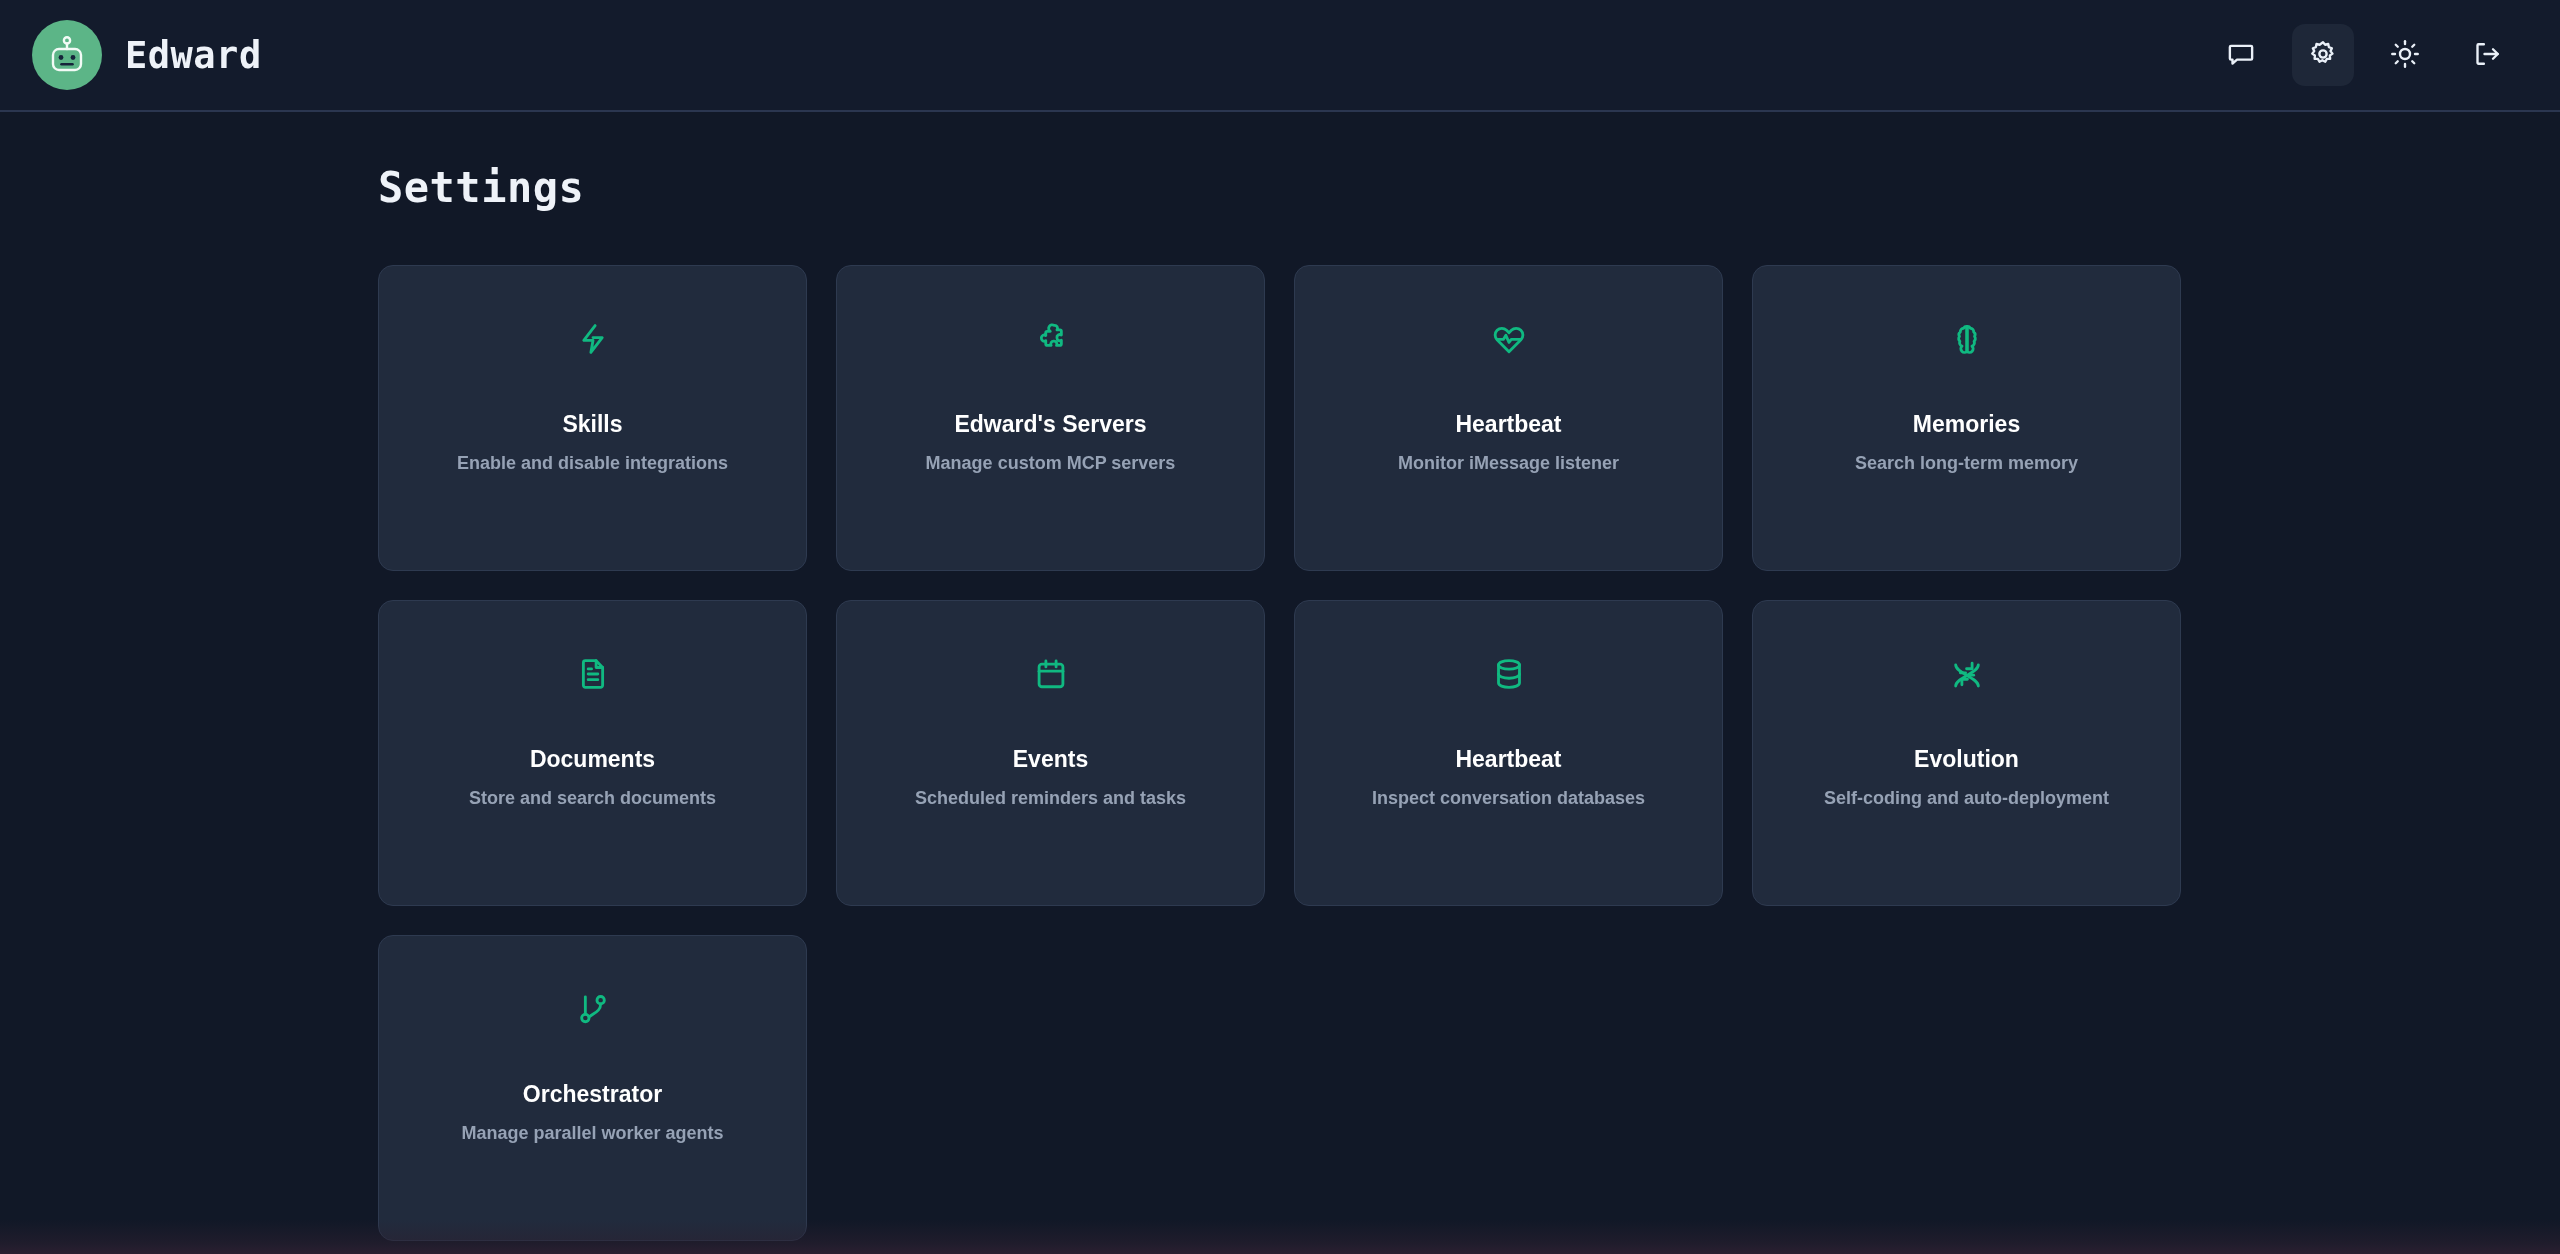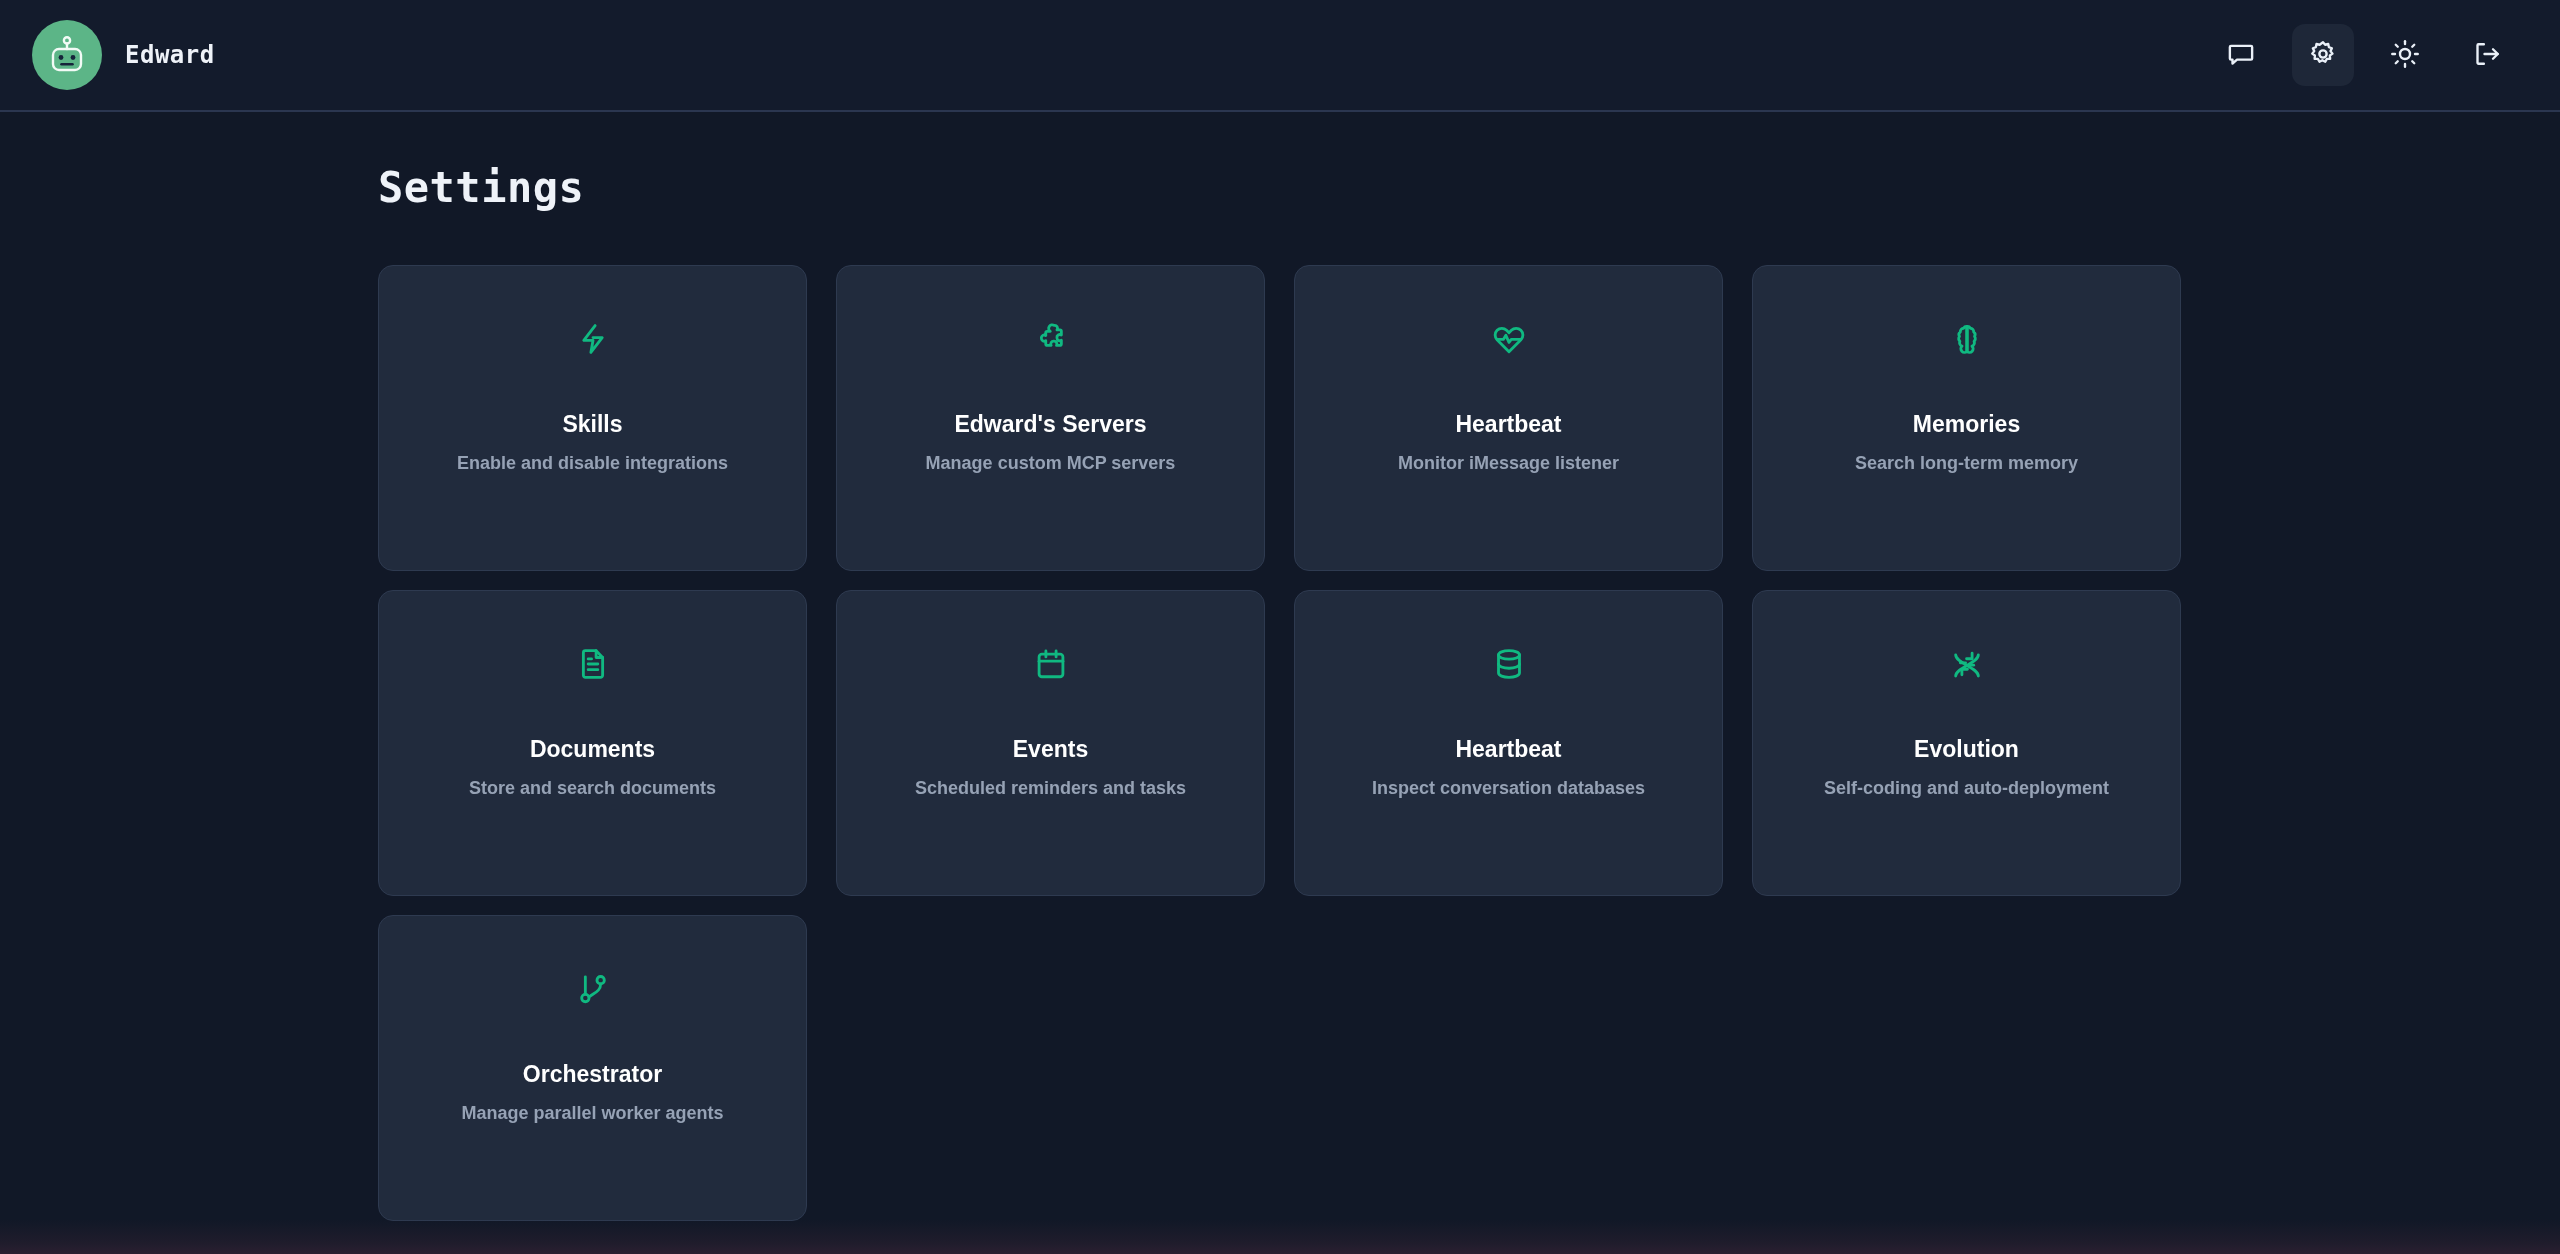--- a/index.html
+++ b/index.html
@@ -45,21 +45,21 @@
   }
   .avatar{
     width:70px; height:70px;
     border-radius:50%;
     background:#5cb587;
     display:flex; align-items:center; justify-content:center;
     flex:0 0 auto;
   }
   .brand-name{
     font-family:"DejaVu Sans Mono", monospace;
-    font-size:24px;
+    font-size:37px;
     font-weight:bold;
     letter-spacing:0.5px;
     color:#eef2f8;
   }
   .topbar-actions{
     display:flex;
     align-items:center;
     gap:20px;
   }
   .icon-btn{
@@ -87,21 +87,21 @@
     font-weight:bold;
     color:#eef2f8;
     letter-spacing:0.5px;
     margin-bottom:56px;
     line-height:1;
   }
 
   .grid{
     display:grid;
     grid-template-columns:repeat(4, 429px);
-    gap:19px 29px;
+    gap:29px 29px;
   }
 
   .card{
     background:#212b3d;
     border:1px solid #2e3a50;
     border-radius:15px;
     height:306px;
     display:flex;
     flex-direction:column;
     align-items:center;

